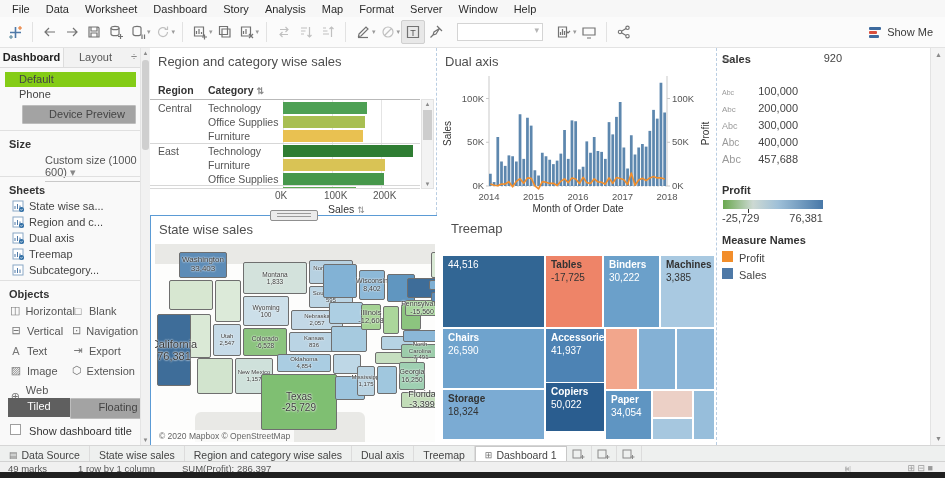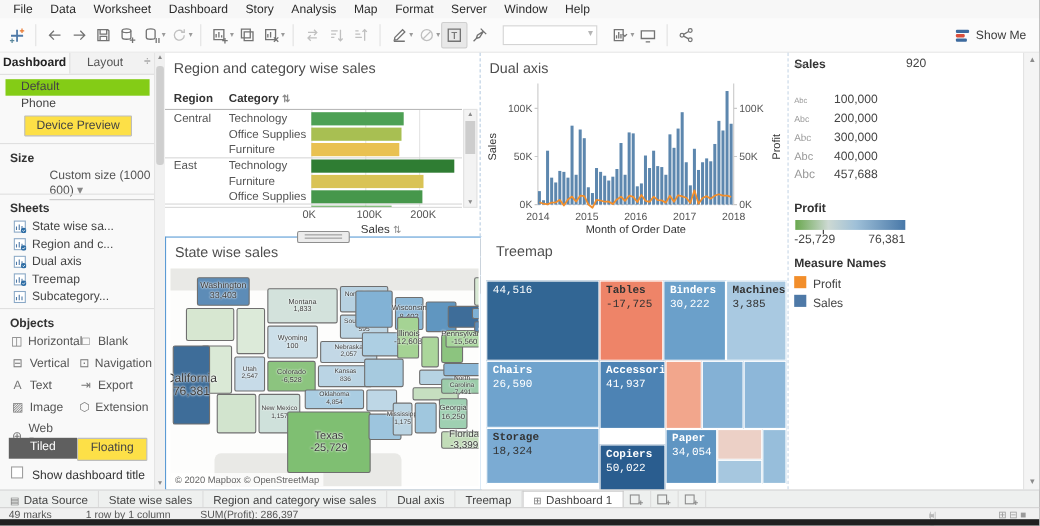--- a/index.html
+++ b/index.html
@@ -20,21 +20,21 @@
   .showme-icon{display:flex;flex-direction:column;gap:1px;}
   .showme-icon i{display:block;height:3px;border-radius:1px;}
   
   .sidebar{position:absolute;top:48px;left:0;width:150px;bottom:33px;background:#f9f9f9;border-right:1px solid #dadada;}
   .side-tabs{position:absolute;top:0;left:0;right:9px;height:19px;display:flex;border-bottom:1px solid #ddd;background:#f2f2f2;}
   .side-tab{flex:1;text-align:center;padding-top:3px;color:#555;}
   .side-tab.active{background:#f9f9f9;font-weight:bold;color:#222;border-right:1px solid #ddd;}
   .pane-opt{width:14px;text-align:center;color:#888;padding-top:2px;}
   .device-row{position:absolute;left:5px;right:14px;height:14px;padding:1px 0 0 14px;color:#444;}
   .device-row.sel{background:#84cc16;}
-  .btn{display:inline-block;border:1px solid #bdbdbd;background:#fde047;color:#444;text-align:center;border-radius:1px;}
+  .btn{display:inline-block;border:1px solid #bdbdbd;background:#a3a3a3;color:#444;text-align:center;border-radius:1px;padding-left:16px;}
   .sec-line{position:absolute;left:0;right:9px;height:1px;background:#e0e0e0;}
   .sec-head{position:absolute;left:9px;font-weight:bold;color:#333;}
   .sheet-item{position:absolute;left:12px;display:flex;gap:5px;align-items:flex-end;color:#444;}
   .obj-item{display:flex;gap:5px;align-items:center;color:#555;width:62px;}
   .obj-glyph{width:12px;text-align:center;color:#777;}
   .tf-btn{position:absolute;width:62px;height:17px;padding-top:2px;text-align:center;}
   .chk{width:9px;height:9px;border:1px solid #9f9f9f;background:#fff;display:inline-block;}
   .sb-scroll{position:absolute;right:0;top:0;bottom:0;width:9px;background:#f1f1f1;border-left:1px solid #e4e4e4;}
   .sb-scroll .thumb{position:absolute;left:1px;right:1px;top:12px;height:90px;background:#cfcfcf;border-radius:3px;}
   .arr{position:absolute;left:0;right:0;text-align:center;color:#8a8a8a;font-size:6px;}
@@ -54,21 +54,21 @@
   .mini-scroll .thumb{position:absolute;left:1px;right:1px;background:#cdcdcd;}
   
   .map-area{position:absolute;overflow:hidden;background:#fdfdfc;}
   .map-land{position:absolute;background:#e9e9e6;border-radius:6px;}
   .state{position:absolute;border:1px solid #6f6f6f;border-radius:2px;box-sizing:border-box;
          display:flex;flex-direction:column;align-items:center;justify-content:center;text-align:center;
          color:#3b3b3b;text-shadow:0 0 2px #fff,0 0 2px #fff;line-height:1.1;}
   .map-attr{position:absolute;left:0;bottom:0;background:rgba(255,255,255,.75);padding:1px 4px;font-size:8.5px;color:#666;}
   .mexico-label{position:absolute;color:#9a9a9a;font-size:9px;}
   
-  .tm-tile{position:absolute;box-sizing:border-box;border:1px solid #fff;padding:3px 5px;font-size:10px;overflow:hidden;line-height:1.25;font-family:Liberation Mono, monospace;}
+  .tm-tile{position:absolute;box-sizing:border-box;border:1px solid #fff;padding:3px 5px;font-size:10px;overflow:hidden;line-height:1.25;}
   .tm-tile b{font-weight:bold;}
   
   .sel-outline{position:absolute;border:1px solid #5b9bd5;pointer-events:none;}
   .drag-handle{position:absolute;width:46px;height:9px;background:#ececec;border:1px solid #8f8f8f;border-radius:2px;}
   .drag-handle i{display:block;height:1px;background:#9a9a9a;margin:2px 6px 0 6px;}
   .sheet-icons{position:absolute;display:flex;flex-direction:column;gap:1px;}
   .sheet-icons .si{width:17px;height:16px;background:#787878;color:#fff;display:flex;align-items:center;justify-content:center;font-size:10px;}
   .tooltip{position:absolute;background:#fff;border:1px solid #bbb;box-shadow:1px 2px 3px rgba(0,0,0,.25);padding:1px 6px;font-size:10px;color:#333;white-space:nowrap;}
   
   .legends{position:absolute;left:717px;top:48px;width:213px;bottom:33px;background:#fff;}
@@ -551,21 +551,21 @@
         <div class="state" style="left: 168px; top: 20px; width: 34px; height: 34px; background: rgb(130, 178, 213); font-size: 6.5px;"></div>
         <div class="state" style="left: 174px; top: 58px; width: 34px; height: 22px; background: rgb(173, 207, 227); font-size: 6.5px;"></div>
         <div class="state" style="left: 176px; top: 82px; width: 36px; height: 26px; background: rgb(166, 202, 223); font-size: 6.5px;"></div>
         <div class="state" style="left: 178px; top: 110px; width: 28px; height: 20px; background: rgb(190, 215, 230); font-size: 6.5px;"></div>
         <div class="state" style="left: 180px; top: 132px; width: 30px; height: 24px; background: rgb(157, 197, 222); font-size: 6.5px;"></div>
         <div class="state" style="left: 204px; top: 26px; width: 26px; height: 30px; background: rgb(141, 185, 216); font-size: 7px;">
           <span>Wisconsin</span>
           <span>8,402</span>
         </div>
         <div class="state" style="left: 232px; top: 30px; width: 28px; height: 28px; background: rgb(96, 150, 192); font-size: 6.5px;"></div>
-        <div class="state" style="left: 206px; top: 44px; width: 20px; height: 38px; background: rgb(165, 211, 148); font-size: 7.5px;">
+        <div class="state" style="left: 206px; top: 60px; width: 20px; height: 26px; background: rgb(165, 211, 148); font-size: 7.5px;">
           <span>Illinois</span>
           <span>-12,608</span>
         </div>
         <div class="state" style="left: 228px; top: 62px; width: 16px; height: 28px; background: rgb(171, 214, 155); font-size: 6.5px;"></div>
         <div class="state" style="left: 246px; top: 60px; width: 20px; height: 26px; background: rgb(140, 196, 127); font-size: 6.5px;"></div>
         <div class="state" style="left: 226px; top: 92px; width: 34px; height: 14px; background: rgb(182, 211, 227); font-size: 6.5px;"></div>
         <div class="state" style="left: 220px; top: 108px; width: 42px; height: 12px; background: rgb(198, 223, 192); font-size: 6.5px;"></div>
         <div class="state" style="left: 202px; top: 122px; width: 18px; height: 30px; background: rgb(186, 212, 227); font-size: 6px;">
           <span>Mississippi</span>
           <span>1,175</span>
@@ -613,21 +613,21 @@
         <div class="tm-tile" style="left: 0px; top: 0px; width: 103px; height: 73px; background: rgb(50, 102, 148); color: rgb(255, 255, 255);"><span>44,516</span></div>
         <div class="tm-tile" style="left: 103px; top: 0px; width: 58px; height: 73px; background: rgb(238, 132, 104); color: rgb(51, 51, 51);"><b>Tables</b><br><span>-17,725</span></div>
         <div class="tm-tile" style="left: 161px; top: 0px; width: 57px; height: 73px; background: rgb(107, 160, 202); color: rgb(255, 255, 255);"><b>Binders</b><br><span>30,222</span></div>
         <div class="tm-tile" style="left: 218px; top: 0px; width: 55px; height: 73px; background: rgb(169, 201, 225); color: rgb(51, 51, 51);"><b>Machines</b><br><span>3,385</span></div>
         <div class="tm-tile" style="left: 0px; top: 73px; width: 103px; height: 61px; background: rgb(111, 163, 205); color: rgb(255, 255, 255);"><b>Chairs</b><br><span>26,590</span></div>
         <div class="tm-tile" style="left: 103px; top: 73px; width: 60px; height: 62px; background: rgb(77, 131, 180); color: rgb(255, 255, 255);"><b>Accessories</b><br><span>41,937</span></div>
         <div class="tm-tile" style="left: 163px; top: 73px; width: 33px; height: 62px; background: rgb(242, 166, 140); color: rgb(51, 51, 51);"></div>
         <div class="tm-tile" style="left: 196px; top: 73px; width: 38px; height: 62px; background: rgb(132, 177, 213); color: rgb(51, 51, 51);"></div>
         <div class="tm-tile" style="left: 234px; top: 73px; width: 39px; height: 62px; background: rgb(141, 183, 217); color: rgb(51, 51, 51);"></div>
         <div class="tm-tile" style="left: 0px; top: 134px; width: 103px; height: 51px; background: rgb(123, 171, 211); color: rgb(51, 51, 51);"><b>Storage</b><br><span>18,324</span></div>
-        <div class="tm-tile" style="left: 103px; top: 149px; width: 60px; height: 50px; background: rgb(42, 93, 143); color: rgb(255, 255, 255);"><b>Copiers</b><br><span>50,022</span></div>
+        <div class="tm-tile" style="left: 103px; top: 127px; width: 60px; height: 50px; background: rgb(42, 93, 143); color: rgb(255, 255, 255);"><b>Copiers</b><br><span>50,022</span></div>
         <div class="tm-tile" style="left: 163px; top: 135px; width: 47px; height: 50px; background: rgb(95, 149, 194); color: rgb(255, 255, 255);"><b>Paper</b><br><span>34,054</span></div>
         <div class="tm-tile" style="left: 210px; top: 135px; width: 41px; height: 28px; background: rgb(236, 208, 198); color: rgb(51, 51, 51);"></div>
         <div class="tm-tile" style="left: 210px; top: 163px; width: 41px; height: 22px; background: rgb(166, 199, 223); color: rgb(51, 51, 51);"></div>
         <div class="tm-tile" style="left: 251px; top: 135px; width: 22px; height: 50px; background: rgb(151, 190, 219); color: rgb(51, 51, 51);"></div>
       </div>
     </div>
 
   <div class="guide-v" style="left:716px;top:48px;height:397px;"></div>
   <div class="guide-v" style="left:436px;top:48px;height:167px;"></div>
 

